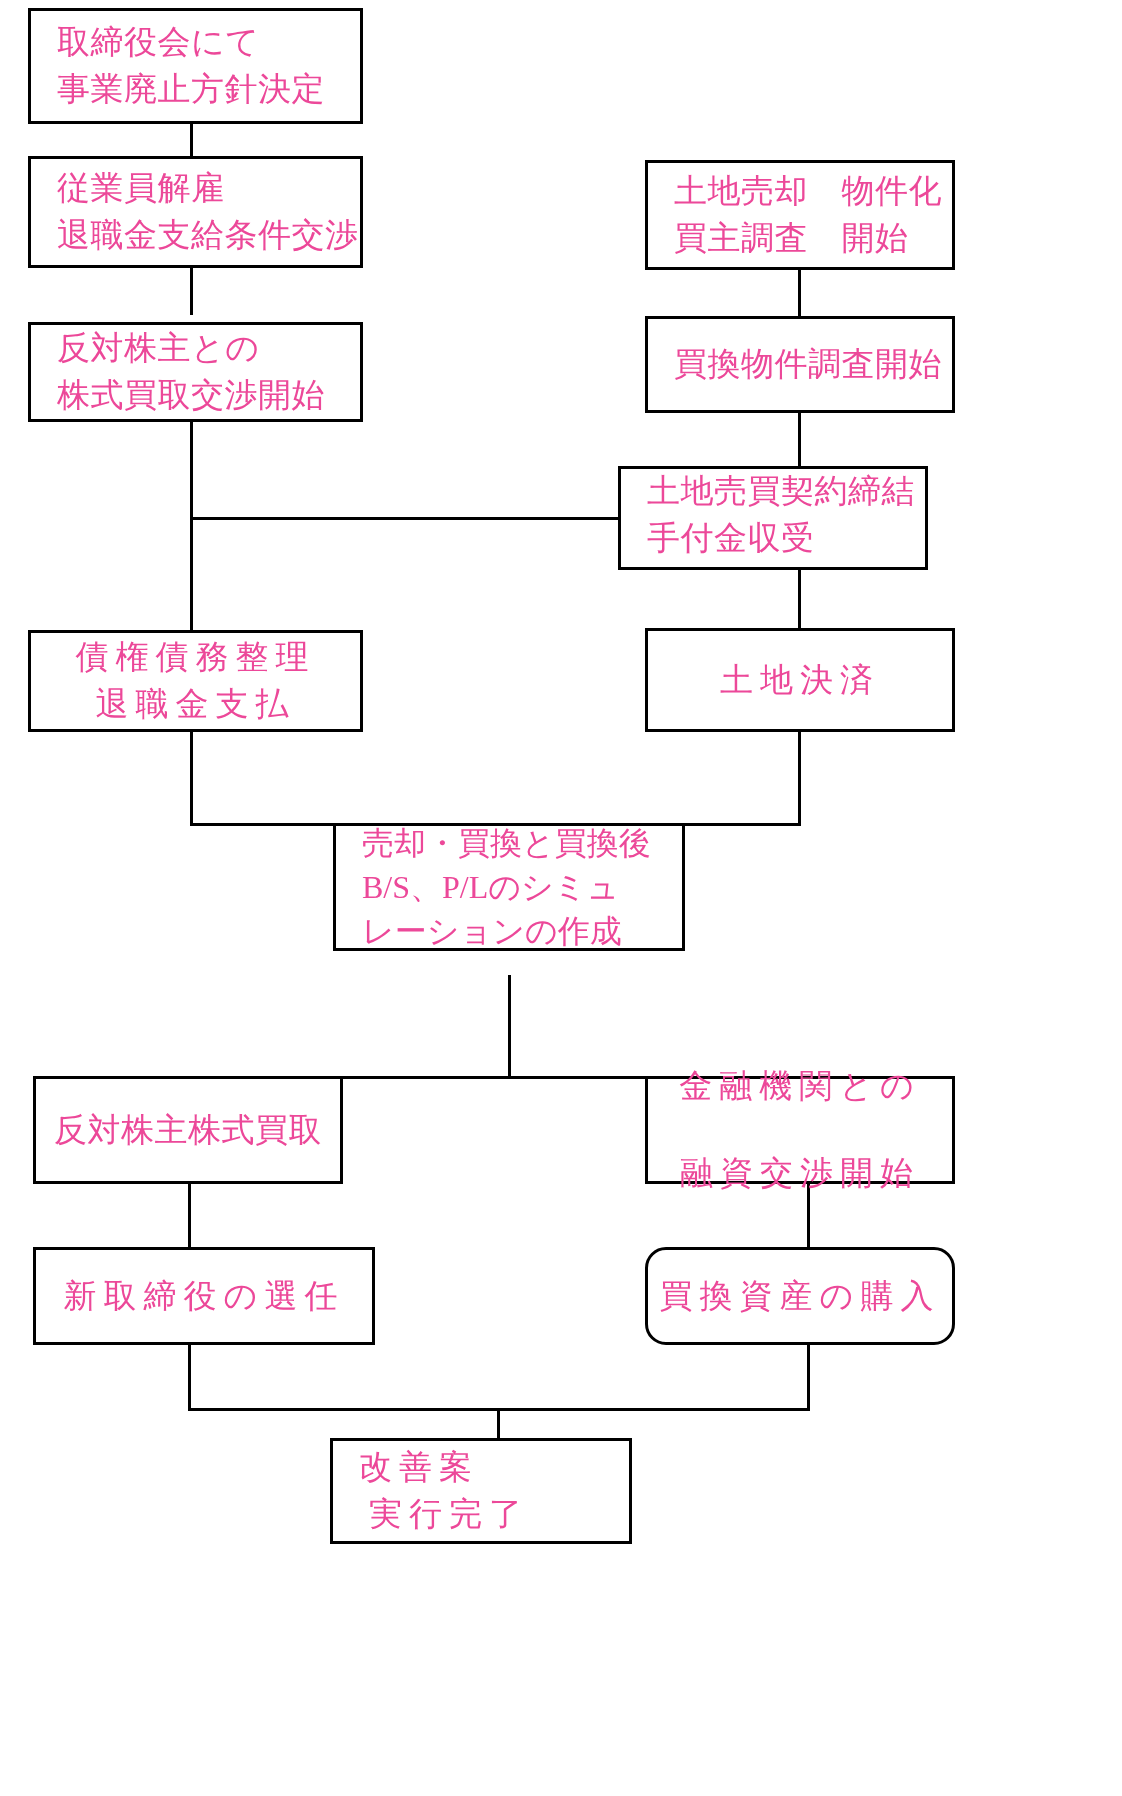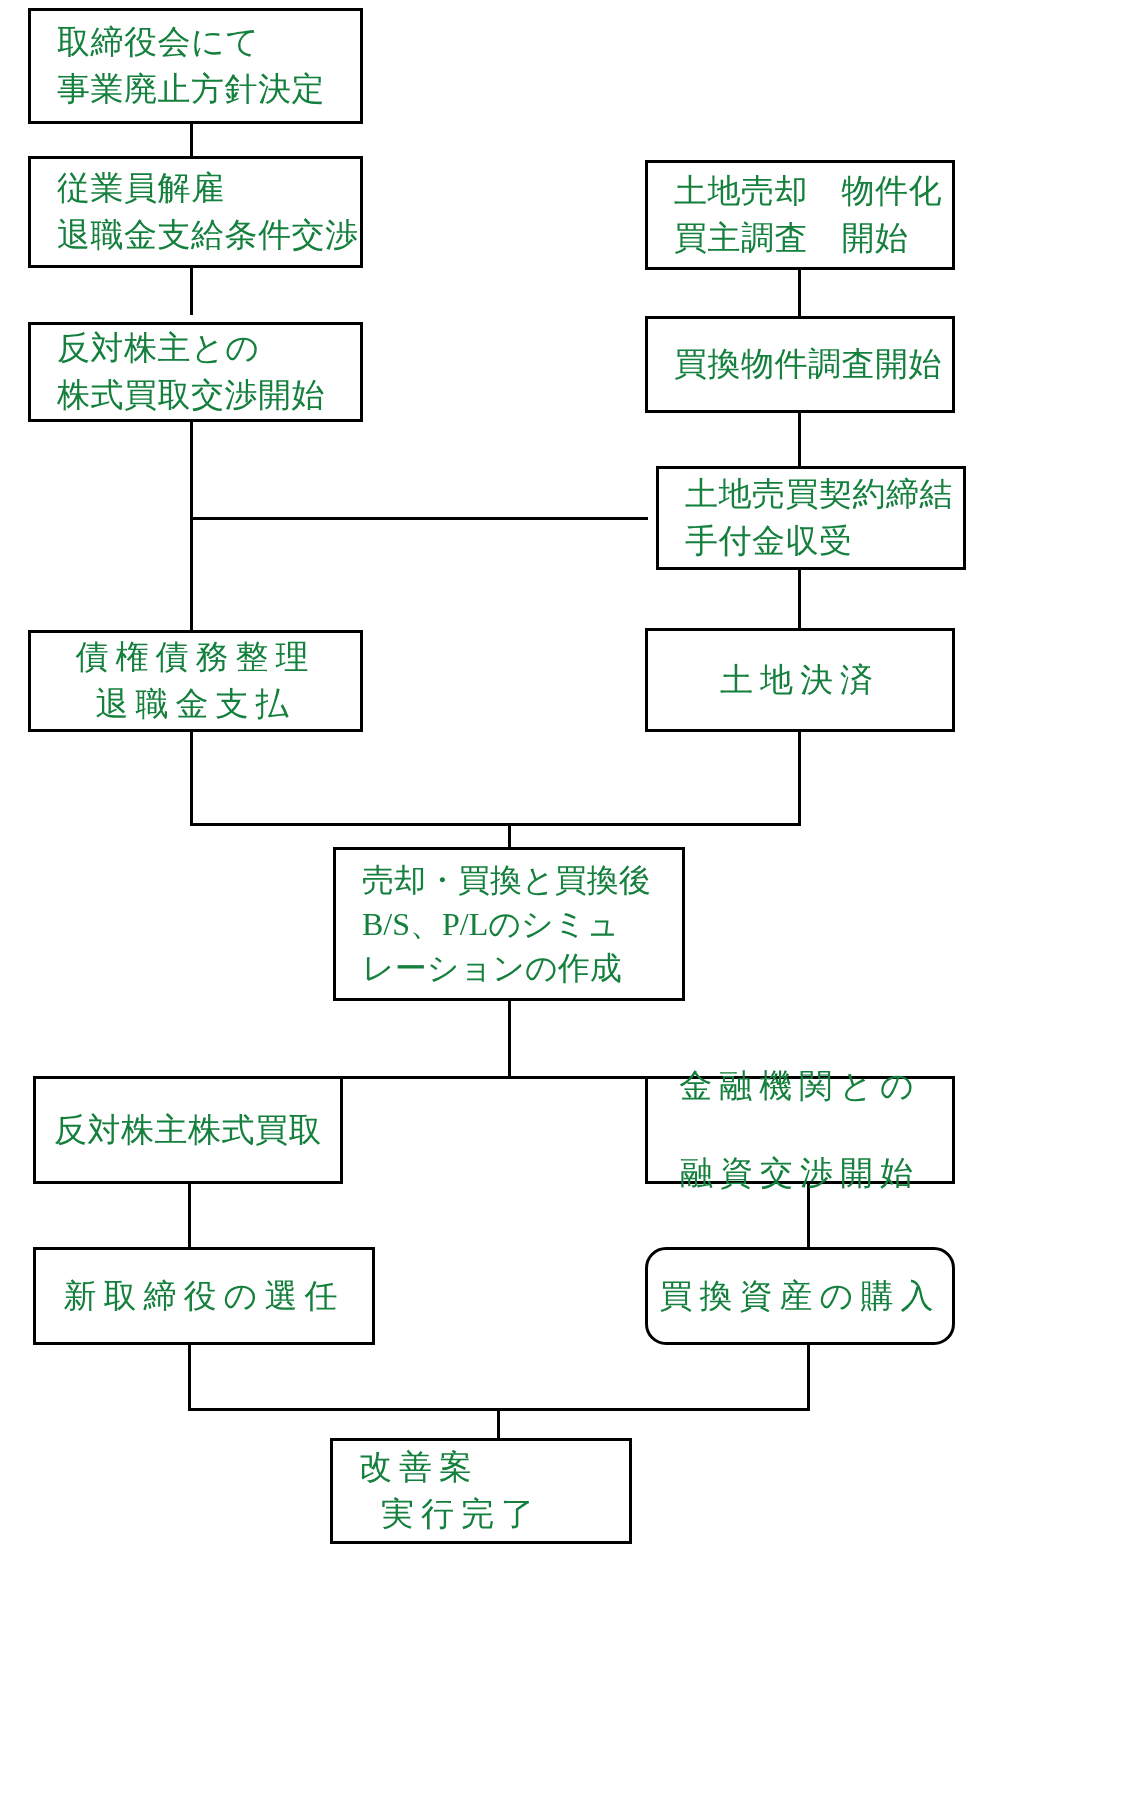--- a/index.html
+++ b/index.html
@@ -28,21 +28,21 @@
     align-items: center;
     justify-content: center;
     z-index: 3;
   }
   .node .line {
     display: block;
     white-space: pre;
     font-size: 33px;
     line-height: 1.42;
     letter-spacing: 0.5px;
-    color: #15803d;
+    color: #ec4899;
   }
   .node.wide .line { letter-spacing: 7px; }
   .node.sim .line { font-size: 32px; line-height: 1.38; letter-spacing: 0px; }
   .node.center-text { align-items: center; }
   .node.left-text { align-items: flex-start; }
   .node.left-text .line { padding-left: 26px; }
 
   .edge {
     position: absolute;
     background: #000000;
@@ -101,35 +101,35 @@
 
   <div class="node left-text" style="left:28px; top:322px; width:335px; height:100px;">
     <span class="line">反対株主との</span>
     <span class="line">株式買取交渉開始</span>
   </div>
 
   <div class="node left-text" style="left:645px; top:316px; width:310px; height:97px;">
     <span class="line">買換物件調査開始</span>
   </div>
 
-  <div class="node left-text" style="left:656px; top:466px; width:310px; height:104px;">
+  <div class="node left-text" style="left:618px; top:466px; width:310px; height:104px;font-family:Liberation Mono, monospace;">
     <span class="line">土地売買契約締結</span>
     <span class="line">手付金収受</span>
   </div>
 
   <div class="node center-text wide" style="left:28px; top:630px; width:335px; height:102px;">
     <span class="line">債権債務整理</span>
     <span class="line">退職金支払</span>
   </div>
 
   <div class="node center-text wide" style="left:645px; top:628px; width:310px; height:104px;text-align:right;">
     <span class="line">土地決済</span>
   </div>
 
-  <div class="node left-text sim" style="left:333px; top:847px; width:352px; height:154px;">
+  <div class="node left-text sim" style="left:333px; top:823px; width:352px; height:128px;">
     <span class="line">売却・買換と買換後</span>
     <span class="line">B/S、P/Lのシミュ</span>
     <span class="line">レーションの作成</span>
   </div>
 
   <div class="node center-text" style="left:33px; top:1076px; width:310px; height:108px;">
     <span class="line">反対株主株式買取</span>
   </div>
 
   <div class="node center-text wide" style="left:645px; top:1076px; width:310px; height:108px;gap:40px;">
@@ -140,16 +140,16 @@
   <div class="node center-text wide" style="left:33px; top:1247px; width:342px; height:98px;">
     <span class="line">新取締役の選任</span>
   </div>
 
   <div class="node center-text wide" style="left:645px; top:1247px; width:310px; height:98px;border-radius:21px;">
     <span class="line">買換資産の購入</span>
   </div>
 
   <div class="node left-text wide" style="left:330px; top:1438px; width:302px; height:106px;">
     <span class="line">改善案</span>
-    <span class="line" style="padding-left: 48px;">実行完了</span>
+    <span class="line" style="padding-left: 36px;">実行完了</span>
   </div>
 
 </div>
 
 </body></html>

